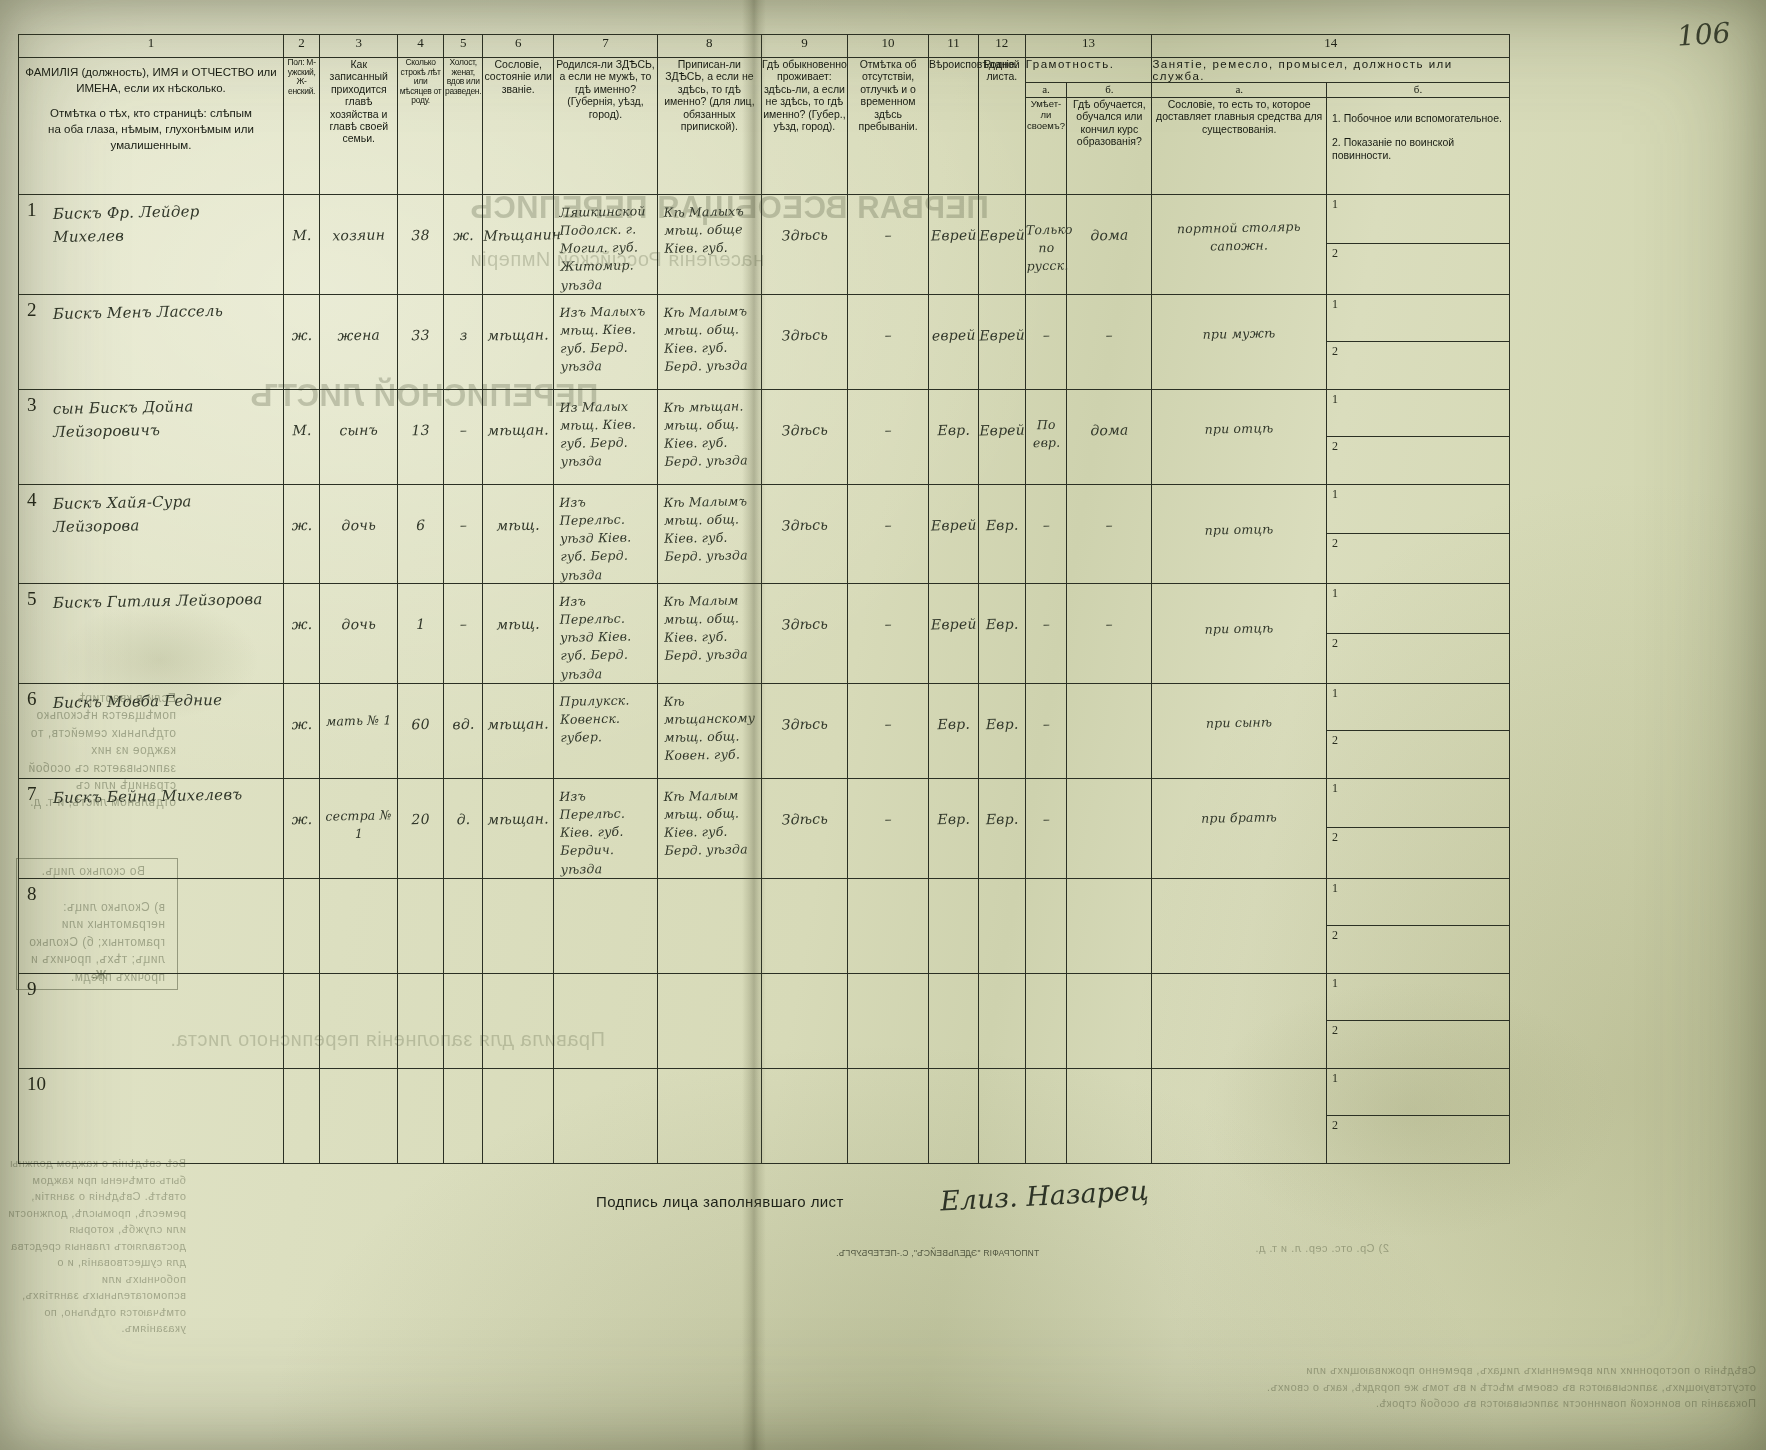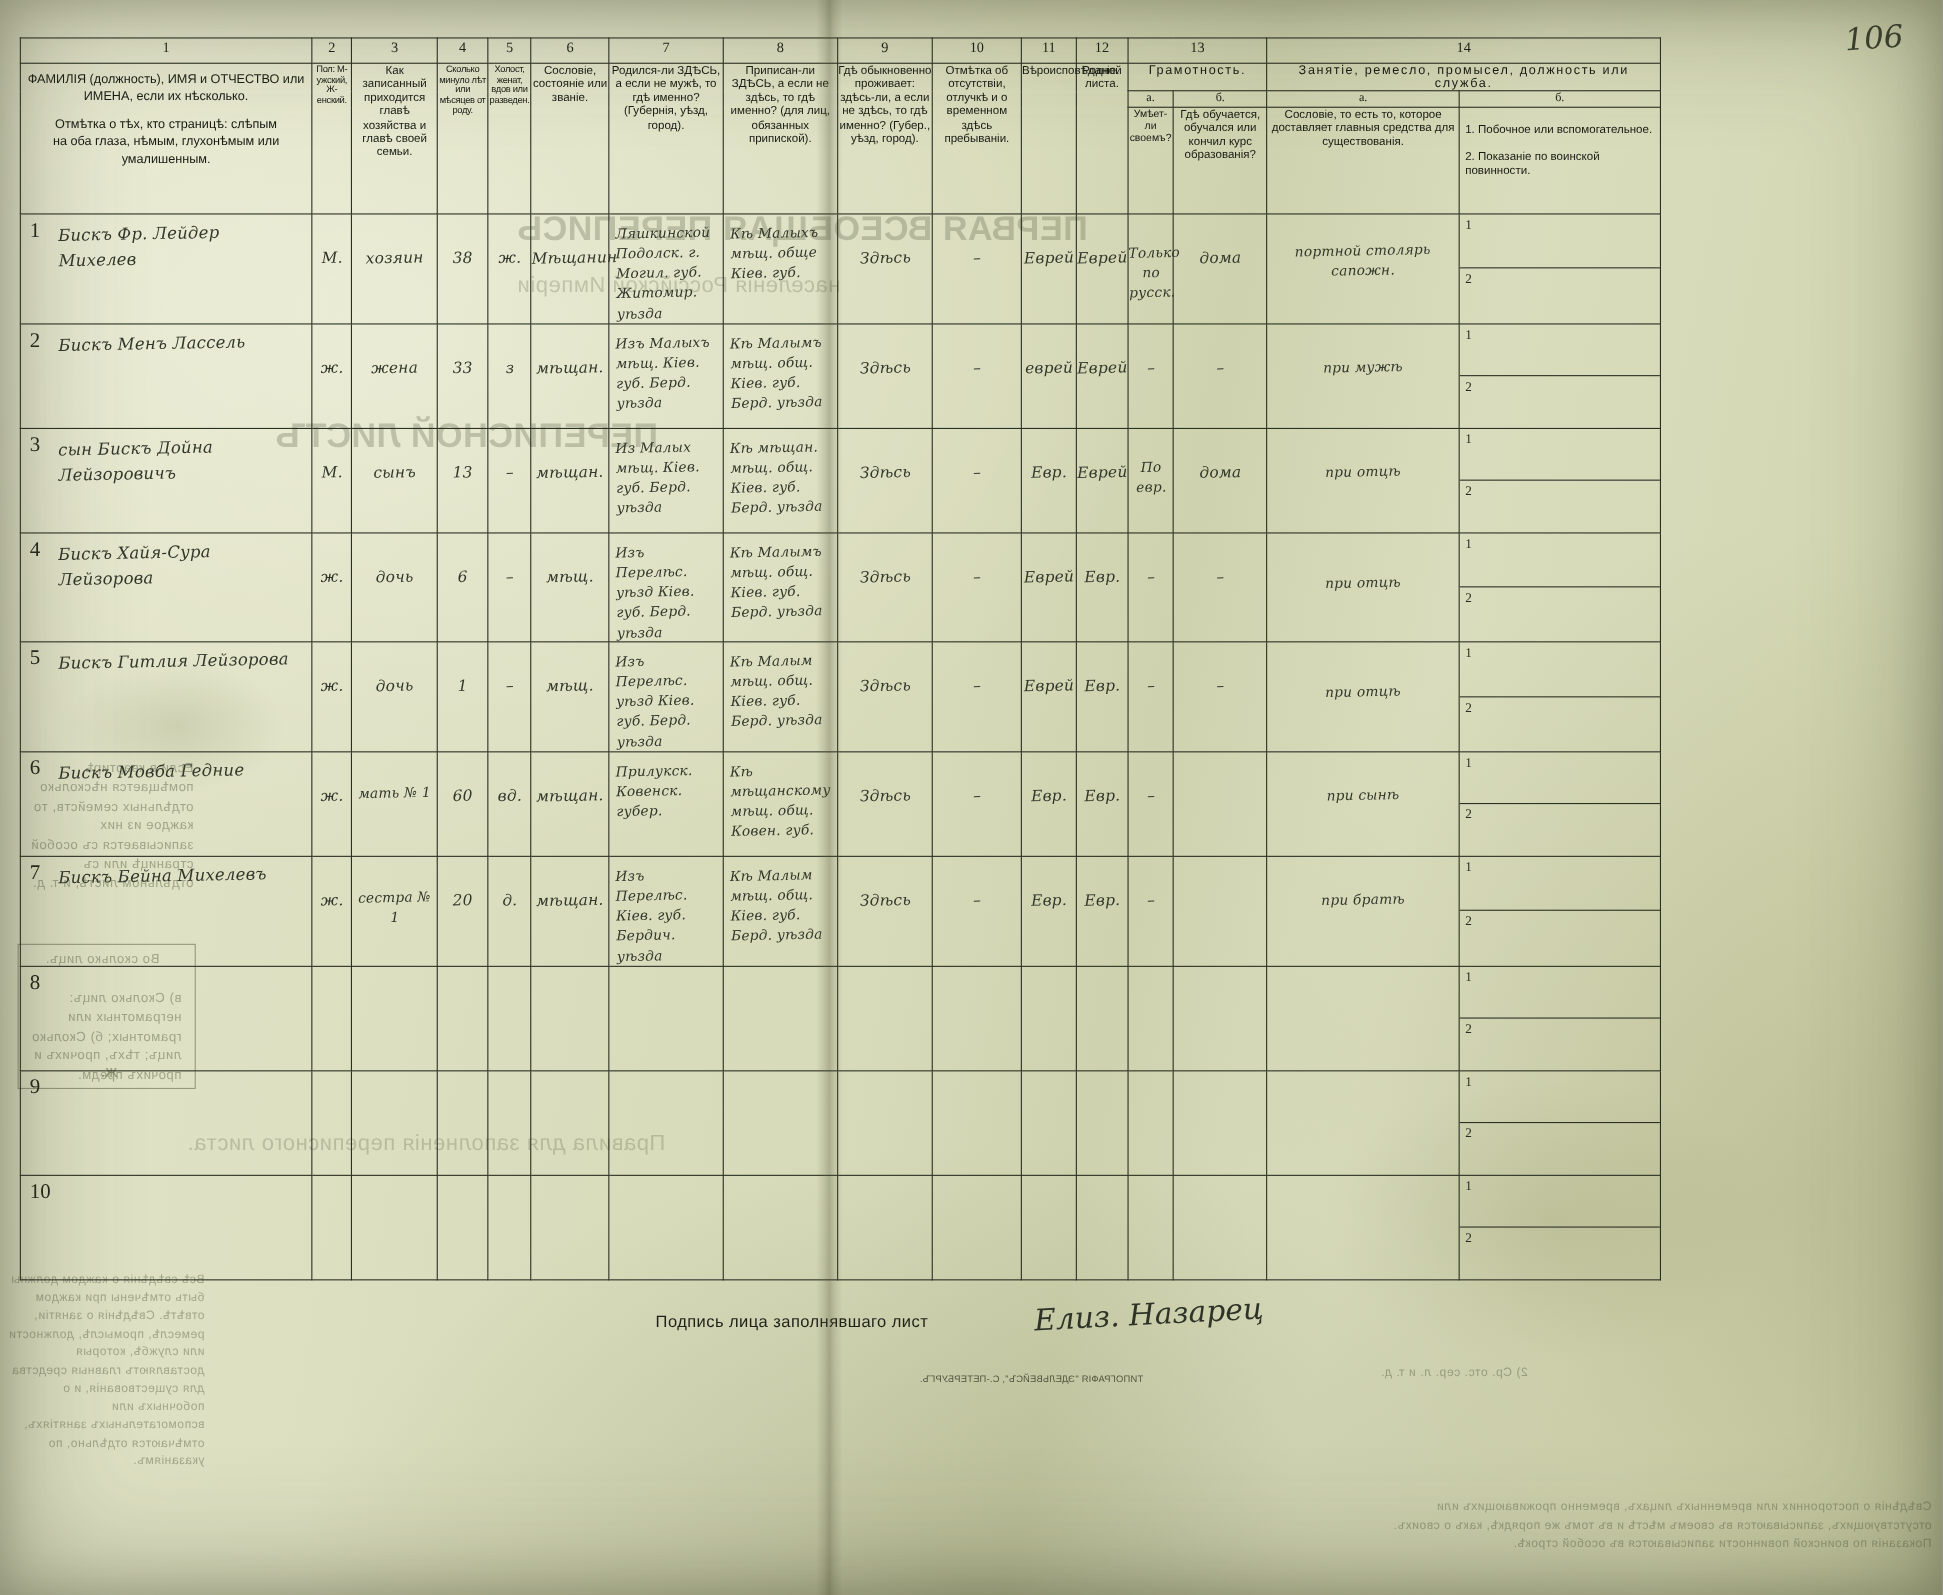--- a/index.html
+++ b/index.html
@@ -105,21 +105,20 @@
     line-height: 1.42;
     text-align: center;
     padding: 6px 6px;
   }
   .hd.vert {
     font-size: 8.5px;
     line-height: 1.12;
     letter-spacing: -0.3px;
   }
   .grp {
-    text-align: center;
     font-size: 11.5px;
     letter-spacing: 1.5px;
     font-family: "Liberation Sans", sans-serif;
     color: #181c13;
     padding: 3px 0 2px 0;
     height: 15px;
   }
   .sublet {
     text-align: center;
     font-size: 11px;
@@ -331,21 +330,21 @@
         <td class="hd lead" rowspan="3">
           <div>ФАМИЛІЯ (должность), ИМЯ и ОТЧЕСТВО или</div>
           <div>ИМЕНА, если их нѣсколько.</div>
           <div style="height:8px"></div>
           <div>Отмѣтка о тѣх, кто страницѣ: слѣпым</div>
           <div>на оба глаза, нѣмым, глухонѣмым или</div>
           <div>умалишенным.</div>
         </td>
         <td class="hd vert" rowspan="3"><span>Пол: М-ужский, Ж-енский.</span></td>
         <td class="hd" rowspan="3"><span>Как записанный приходится главѣ хозяйства и главѣ своей семьи.</span></td>
-        <td class="hd vert" rowspan="3"><span>Сколько минуло лѣт или мѣсяцев от роду.</span></td>
+        <td class="hd vert" rowspan="3"><span>Сколько строкѣ лѣт или мѣсяцев от роду.</span></td>
         <td class="hd vert" rowspan="3"><span>Холост, женат, вдов или разведен.</span></td>
         <td class="hd" rowspan="3"><span>Сословіе, состояніе или званіе.</span></td>
         <td class="hd" rowspan="3"><span>Родился-ли ЗДѢСЬ, а если не мужѣ, то гдѣ именно? (Губернія, уѣзд, город).</span></td>
         <td class="hd" rowspan="3"><span>Приписан-ли ЗДѢСЬ, а если не здѣсь, то гдѣ именно? (для лиц, обязанных припиской).</span></td>
         <td class="hd" rowspan="3"><span>Гдѣ обыкновенно проживает: здѣсь-ли, а если не здѣсь, то гдѣ именно? (Губер., уѣзд, город).</span></td>
         <td class="hd" rowspan="3"><span>Отмѣтка об отсутствіи, отлучкѣ и о временном здѣсь пребываніи.</span></td>
         <td class="hd" rowspan="3"><span>Вѣроисповѣданіе.</span></td>
         <td class="hd" rowspan="3"><span>Родной листа.</span></td>
         <td class="grp" colspan="2">Грамотность.</td>
         <td class="grp" colspan="2">Занятіе, ремесло, промысел, должность или служба.</td>

